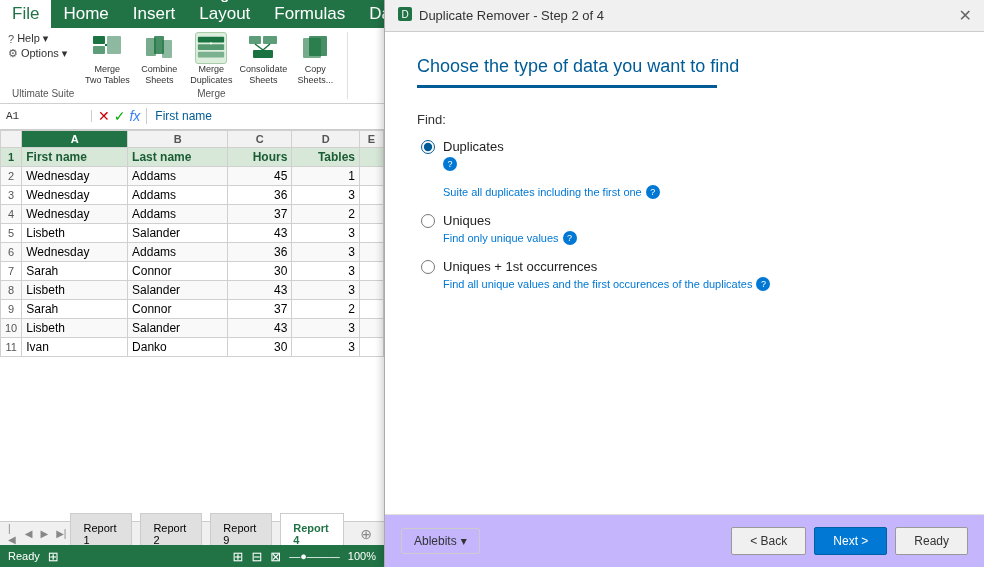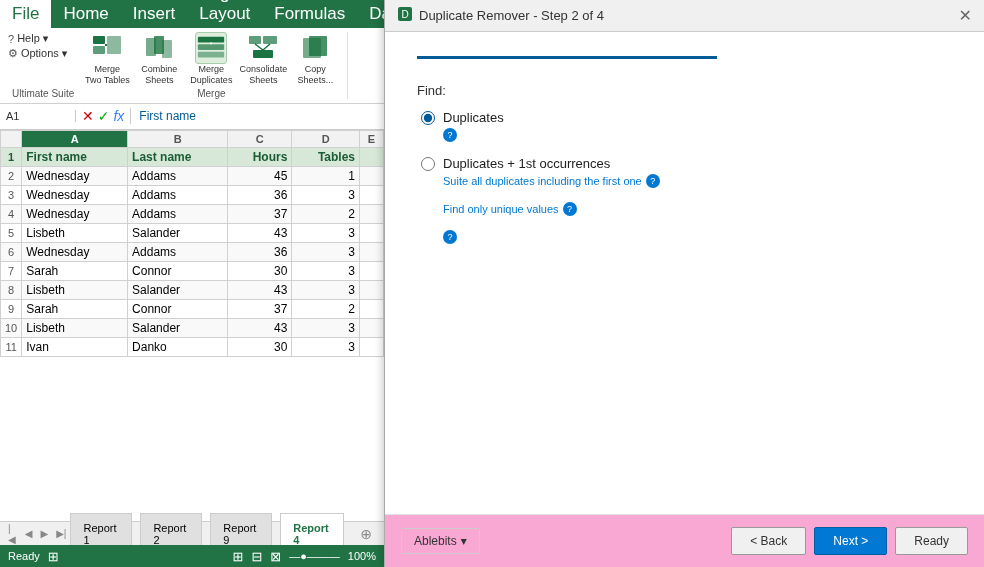--- a/index.html
+++ b/index.html
@@ -23,21 +23,21 @@
     .ribbon-group { display: flex; flex-direction: column; align-items: center; border-right: 1px solid #e0e0e0; padding: 0 8px; }
     .ribbon-group-label { font-size: 10px; color: #555; margin-top: 2px; }
     .ribbon-items { display: flex; gap: 4px; align-items: flex-start; }
     .ribbon-item { display: flex; flex-direction: column; align-items: center; width: 48px; cursor: pointer; }
     .ribbon-item-icon { width: 32px; height: 32px; display: flex; align-items: center; justify-content: center; }
     .ribbon-item-label { font-size: 9px; color: #333; text-align: center; line-height: 1.2; }
     .ribbon-item.active-icon .ribbon-item-icon { background: #ddeedd; border: 1px solid #aaccaa; border-radius: 3px; }
     .help-opt { cursor: pointer; }
 
     .formula-bar { display: flex; align-items: center; border-bottom: 1px solid #ccc; height: 26px; background: white; }
-    .name-box { width: 76px; border-right: 1px solid #ccc; padding: 0 6px; font-size: 11px; color: #333; display: flex; align-items: center; }
+    .name-box { width: 92px; border-right: 1px solid #ccc; padding: 0 6px; font-size: 11px; color: #333; display: flex; align-items: center; font-family: Liberation Mono, monospace; }
     .formula-icons { display: flex; align-items: center; gap: 4px; padding: 0 6px; color: #666; font-size: 14px; border-right: 1px solid #ccc; }
     .formula-content { padding: 0 8px; font-size: 12px; color: #005b96; flex: 1; }
 
     
     .sheet-area { flex: 1; overflow: hidden; }
     .sheet-table { border-collapse: collapse; width: 100%; font-size: 12px; }
     .sheet-table th, .sheet-table td { border: 1px solid #d0d0d0; padding: 2px 4px; }
     .row-header { background: #f2f2f2; color: #555; text-align: center; width: 20px; font-size: 11px; border: 1px solid #d0d0d0; }
     .col-header { background: #f2f2f2; color: #555; text-align: center; font-size: 11px; border: 1px solid #d0d0d0; padding: 2px 8px; }
     .col-header.active-col { background: #217346; color: white; }
@@ -66,21 +66,21 @@
     .dialog-underline { height: 3px; background: #005b96; width: 300px; margin-bottom: 24px; }
     .find-label { font-size: 13px; color: #333; margin-bottom: 12px; }
     .radio-group { display: flex; flex-direction: column; gap: 14px; margin-left: 4px; }
     .radio-option { display: flex; flex-direction: column; gap: 3px; }
     .radio-row { display: flex; align-items: center; gap: 8px; }
     .radio-input { accent-color: #005b96; width: 14px; height: 14px; cursor: pointer; }
     .radio-label { font-size: 13px; color: #222; }
     .radio-desc { font-size: 11px; color: #0078d4; margin-left: 22px; display: flex; align-items: center; gap: 4px; }
     .help-circle { width: 14px; height: 14px; border-radius: 50%; background: #0078d4; color: white; font-size: 9px; display: inline-flex; align-items: center; justify-content: center; cursor: pointer; }
 
-    .dialog-footer { border-top: 1px solid #e0e0e0; padding: 12px 16px; display: flex; align-items: center; justify-content: space-between; background: #f9a8d4; }
+    .dialog-footer { border-top: 1px solid #e0e0e0; padding: 12px 16px; display: flex; align-items: center; justify-content: space-between; background: #c4b5fd; }
     .ablebits-btn { background: none; border: 1px solid #ccc; padding: 5px 12px; font-size: 12px; cursor: pointer; color: #333; border-radius: 2px; display: flex; align-items: center; gap: 4px; }
     .footer-btns { display: flex; gap: 8px; }
     .btn { padding: 6px 18px; font-size: 12px; cursor: pointer; border-radius: 2px; border: 1px solid #999; background: #f0f0f0; color: #333; }
     .btn-primary { background: #0078d4; color: white; border: 1px solid #005fa3; }
   </style>
 </head>
 <body>
 
 <div class="excel-window">
 
@@ -321,56 +321,62 @@
       <svg width="16" height="16" viewBox="0 0 16 16">
         <rect x="1" y="1" width="14" height="14" rx="2" fill="#217346"></rect>
         <text x="8" y="12" text-anchor="middle" fill="white" font-size="10" font-family="Arial">D</text>
       </svg>
     </span>
     <span>Duplicate Remover - Step 2 of 4</span>
     <button class="dialog-close">✕</button>
   </div>
 
   <div class="dialog-body">
+    <div class="dialog-title">Choose the type of data you want to find</div>
     <div class="dialog-underline"></div>
 
     <div class="find-label">Find:</div>
 
     <div class="radio-group">
 
       <div class="radio-option">
         <div class="radio-row">
           <input type="radio" name="find-type" class="radio-input" checked="" style="">
           <span class="radio-label">Duplicates</span>
         </div>
         <div class="radio-desc">
           <span class="help-circle">?</span>
         </div>
       </div>
 
       <div class="radio-option">
-        <div class="radio-row">
-          <input type="radio" name="find-type" class="radio-input" style="">
-          <span class="radio-label">Duplicates + 1st occurrences</span>
-        </div>
         <div class="radio-desc">
           <span>Suite all duplicates including the first one</span>
           <span class="help-circle">?</span>
         </div>
       </div>
 
       <div class="radio-option">
+        <div class="radio-row">
+          <input type="radio" name="find-type" class="radio-input" style="">
+          <span class="radio-label">Uniques</span>
+        </div>
         <div class="radio-desc">
           <span>Find only unique values</span>
           <span class="help-circle">?</span>
         </div>
       </div>
 
       <div class="radio-option">
+        <div class="radio-row">
+          <input type="radio" name="find-type" class="radio-input" style="">
+          <span class="radio-label">Uniques + 1st occurrences</span>
+        </div>
         <div class="radio-desc">
+          <span>Find all unique values and the first occurences of the duplicates</span>
           <span class="help-circle">?</span>
         </div>
       </div>
 
     </div>
   </div>
 
   <div class="dialog-footer">
     <button class="ablebits-btn">
       <span>Ablebits</span>

